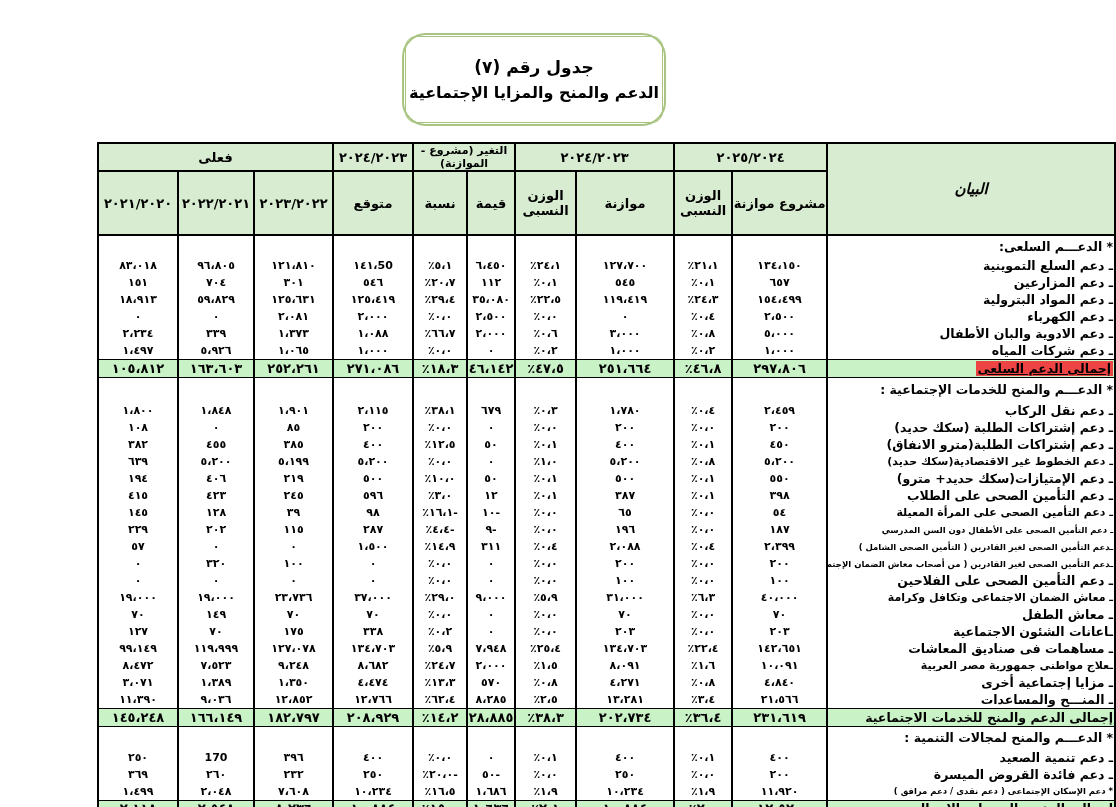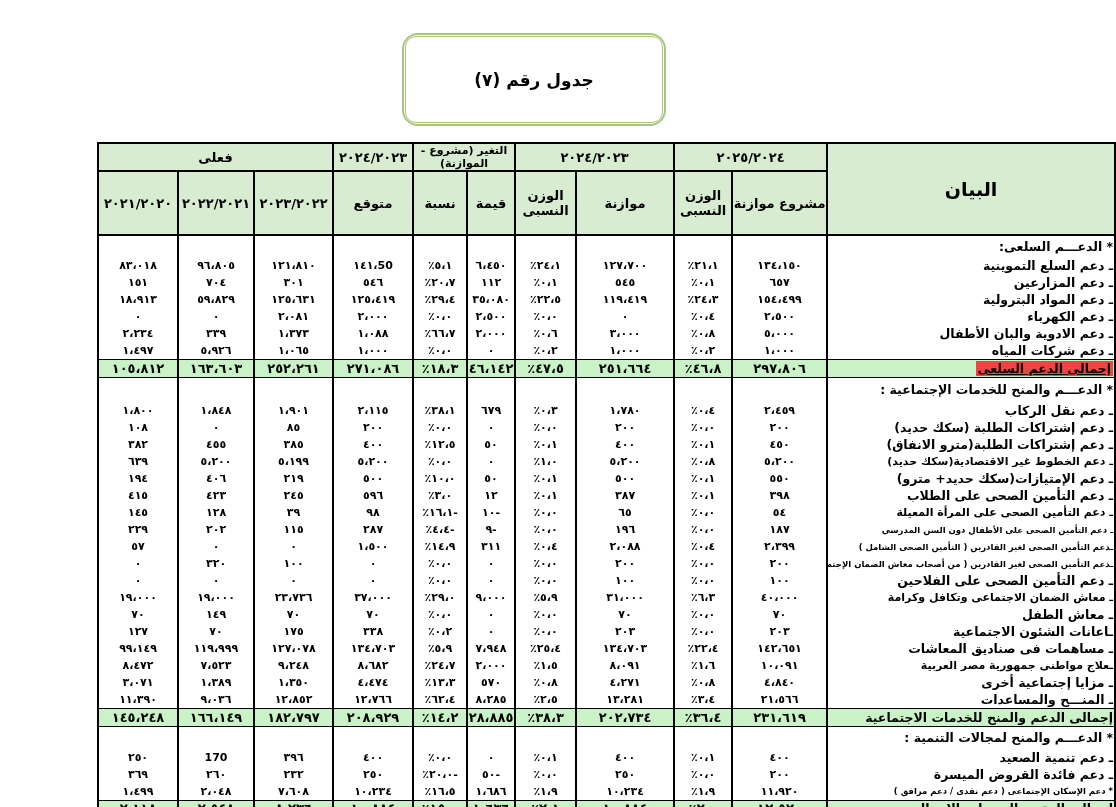--- a/index.html
+++ b/index.html
@@ -1,34 +1,34 @@
 <!DOCTYPE html>
 <html lang="ar"><head>
 <meta charset="utf-8">
 <style>
   html,body{margin:0;padding:0;background:#fff;}
   .page{position:relative;width:1116px;height:807px;overflow:hidden;background:#fff;
         font-family:"DejaVu Sans",sans-serif;color:#000;}
   
   .title-box{position:absolute;left:402px;top:33px;width:264px;height:93px;
-             border:2.5px solid #a9c480;border-radius:16px;padding:1px;box-sizing:border-box;}
+             border:2.5px solid #a9c480;border-radius:24px;padding:1px;box-sizing:border-box;}
   .title-inner{width:100%;height:100%;border:1.5px solid #a9c480;border-radius:11px;
                box-sizing:border-box;display:flex;flex-direction:column;justify-content:center;
                align-items:center;gap:6px;}
   .title-l1{font-size:17px;font-weight:bold;}
   .title-l2{font-size:16px;font-weight:bold;}
   .unit{position:absolute;left:96px;top:119px;font-size:12px;font-weight:normal;margin-top:32px;}
   
   table.budget{position:absolute;left:97px;top:142px;width:1017px;table-layout:fixed;
                border-collapse:collapse;border:2px solid #000;}
   .budget th{background:#d7ecd0;border:2px solid #000;font-weight:bold;
              text-align:center;vertical-align:middle;padding:0;}
   .h1 th{height:26px;font-size:13px;}
   .h2 th{height:62px;font-size:13px;}
-  .h1 th.bayan{font-size:19px;}
+  .h1 th.bayan{font-size:15px;font-style:italic;}
   .h1 th.chg{font-size:11px;}
   .budget td{border-left:2px solid #000;border-right:2px solid #000;border-top:0;border-bottom:0;
              padding:0;vertical-align:middle;overflow:hidden;white-space:nowrap;}
   tr.r-data{height:17px;}
   tr.r-sec1{height:22px;}
   tr.r-sec2{height:25px;margin-top:15px;}
   tr.r-sec3{height:23px;}
   tr.r-total{height:18px;}
   td.lbl{text-align:right;padding-right:1px;font-weight:bold;font-size:12.5px;direction:rtl;}
   td.lbl.sm{font-size:11px;}
@@ -41,20 +41,21 @@
   .hl{background:#ef4444;text-decoration:underline;padding:0 2px;}
 </style>
 </head>
 <body>
 
 <div class="page">
 
   <div class="title-box">
     <div class="title-inner">
       <div class="title-l1">جدول رقم (٧)</div>
+      <div class="title-l2">الدعم والمنح والمزايا الإجتماعية</div>
     </div>
   </div>
 
   <div class="unit">مليون جنيه</div>
 
   <table class="budget" dir="rtl">
     <colgroup>
       <col style="width:288px">
         <col style="width:95px">
         <col style="width:58px">

